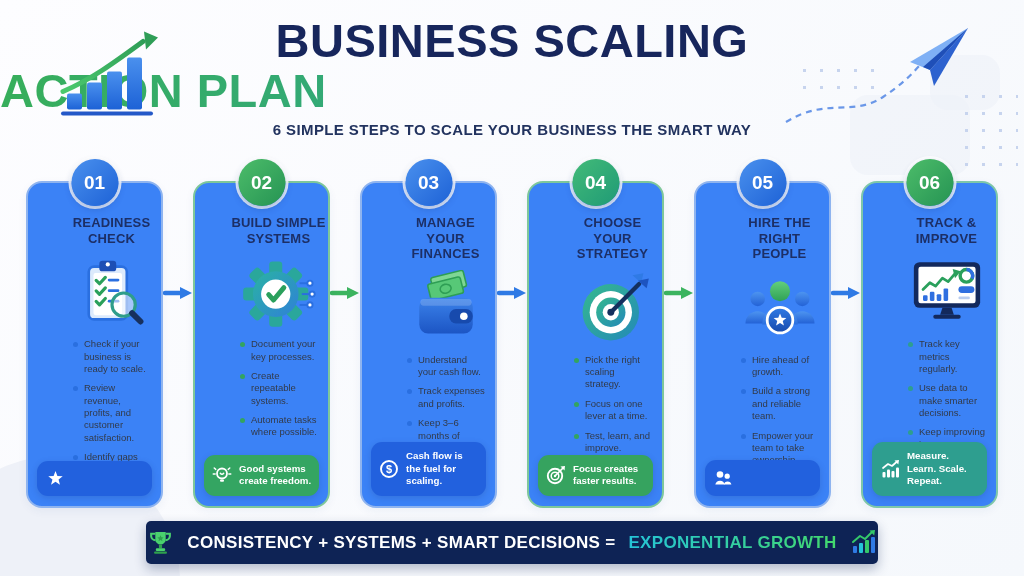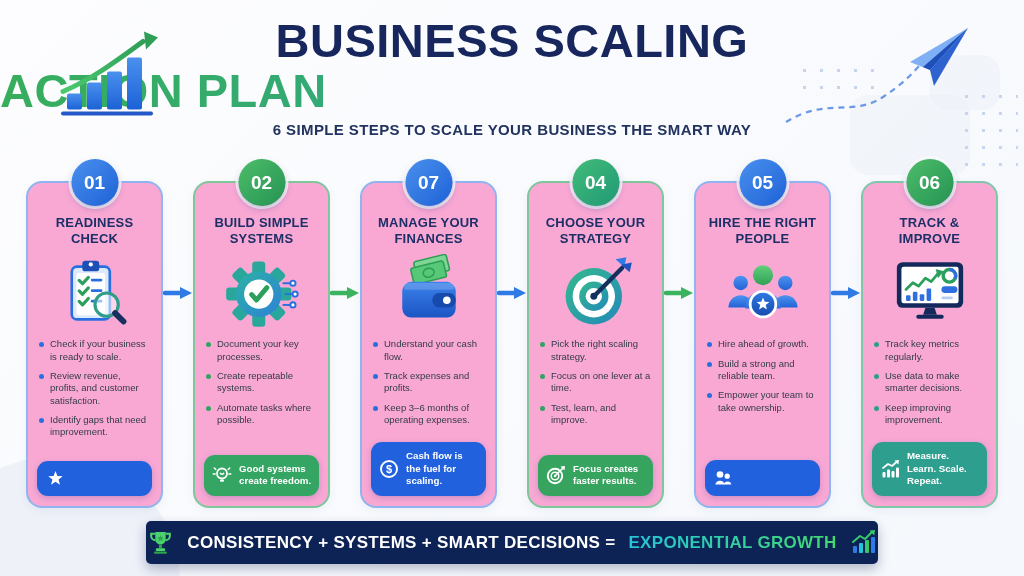--- a/index.html
+++ b/index.html
@@ -28,22 +28,22 @@
     letter-spacing:.5px; color:#17265c; line-height:1.06; }
   .title2 { text-align:left; font-size:47px; font-weight:900; letter-spacing:.5px;
     line-height:1.06; background:linear-gradient(90deg,#37ae5b,#2b9fae);
     -webkit-background-clip:text; background-clip:text; color:transparent; }
   .subtitle { text-align:center; margin-top:5px; font-size:15px; font-weight:800;
     letter-spacing:.4px; color:#22335f; }
 
   
   .row { position:absolute; left:26px; right:26px; top:158px; display:flex; }
   .card { flex:1 1 0; position:relative; margin-top:23px; height:327px;
-    background:#f9a8d4; border:2px solid var(--border,#9ab); border-radius:16px;
-    box-shadow:0 3px 10px rgba(40,70,140,.06); }
+    background:#3b82f6; border:2px solid var(--border,#9ab); border-radius:16px;
+    box-shadow:0 3px 10px rgba(40,70,140,.06);padding-left:34px; }
   .num { position:absolute; top:-24px; left:50%; transform:translateX(-50%);
     width:47px; height:47px; border-radius:50%;
     background:linear-gradient(135deg,var(--c1),var(--c2));
     display:flex; align-items:center; justify-content:center;
     color:#fff; font-size:19px; font-weight:900;
     box-shadow:0 3px 7px rgba(30,60,130,.3), 0 0 0 3px rgba(255,255,255,.85); }
   .ctitle { margin:32px auto 0; max-width:125px; text-align:center; font-size:13px;
     line-height:1.2; font-weight:900; letter-spacing:.2px; color:#1c2f66; }
   .cicon { height:86px; display:flex; align-items:center; justify-content:center; margin-top:4px; }
   .bullets { list-style:none; padding:2px 10px 0 11px; }
@@ -238,21 +238,21 @@
 
     <div class="connector" style="--arrow: #3cb45f;">
       <svg width="30" height="14" viewBox="0 0 30 14">
           <line x1="2" y1="7" x2="18" y2="7" stroke="var(--arrow)" stroke-width="4.5" stroke-linecap="round"></line>
           <polygon points="17,1 29,7 17,13" fill="var(--arrow)"></polygon>
         </svg>
     </div>
 
     <div class="card" style="--accent: #2a6fe0; --border: #8fb4ef; --c1: #4a90ee; --c2: #1d62d6; --callout: #2261de;">
       <div class="num">
-          <span>07</span>
+          <span>03</span>
         </div>
       <h3 class="ctitle">MANAGE YOUR FINANCES</h3>
       <div class="cicon">
         <svg width="78" height="78" viewBox="0 0 70 70">
           <defs>
               <linearGradient id="walg" x1="0" y1="0" x2="0" y2="1">
             <stop offset="0" stop-color="#3b82ea"></stop>
                 <stop offset="1" stop-color="#1c55c4"></stop>
           </linearGradient>
             </defs>

